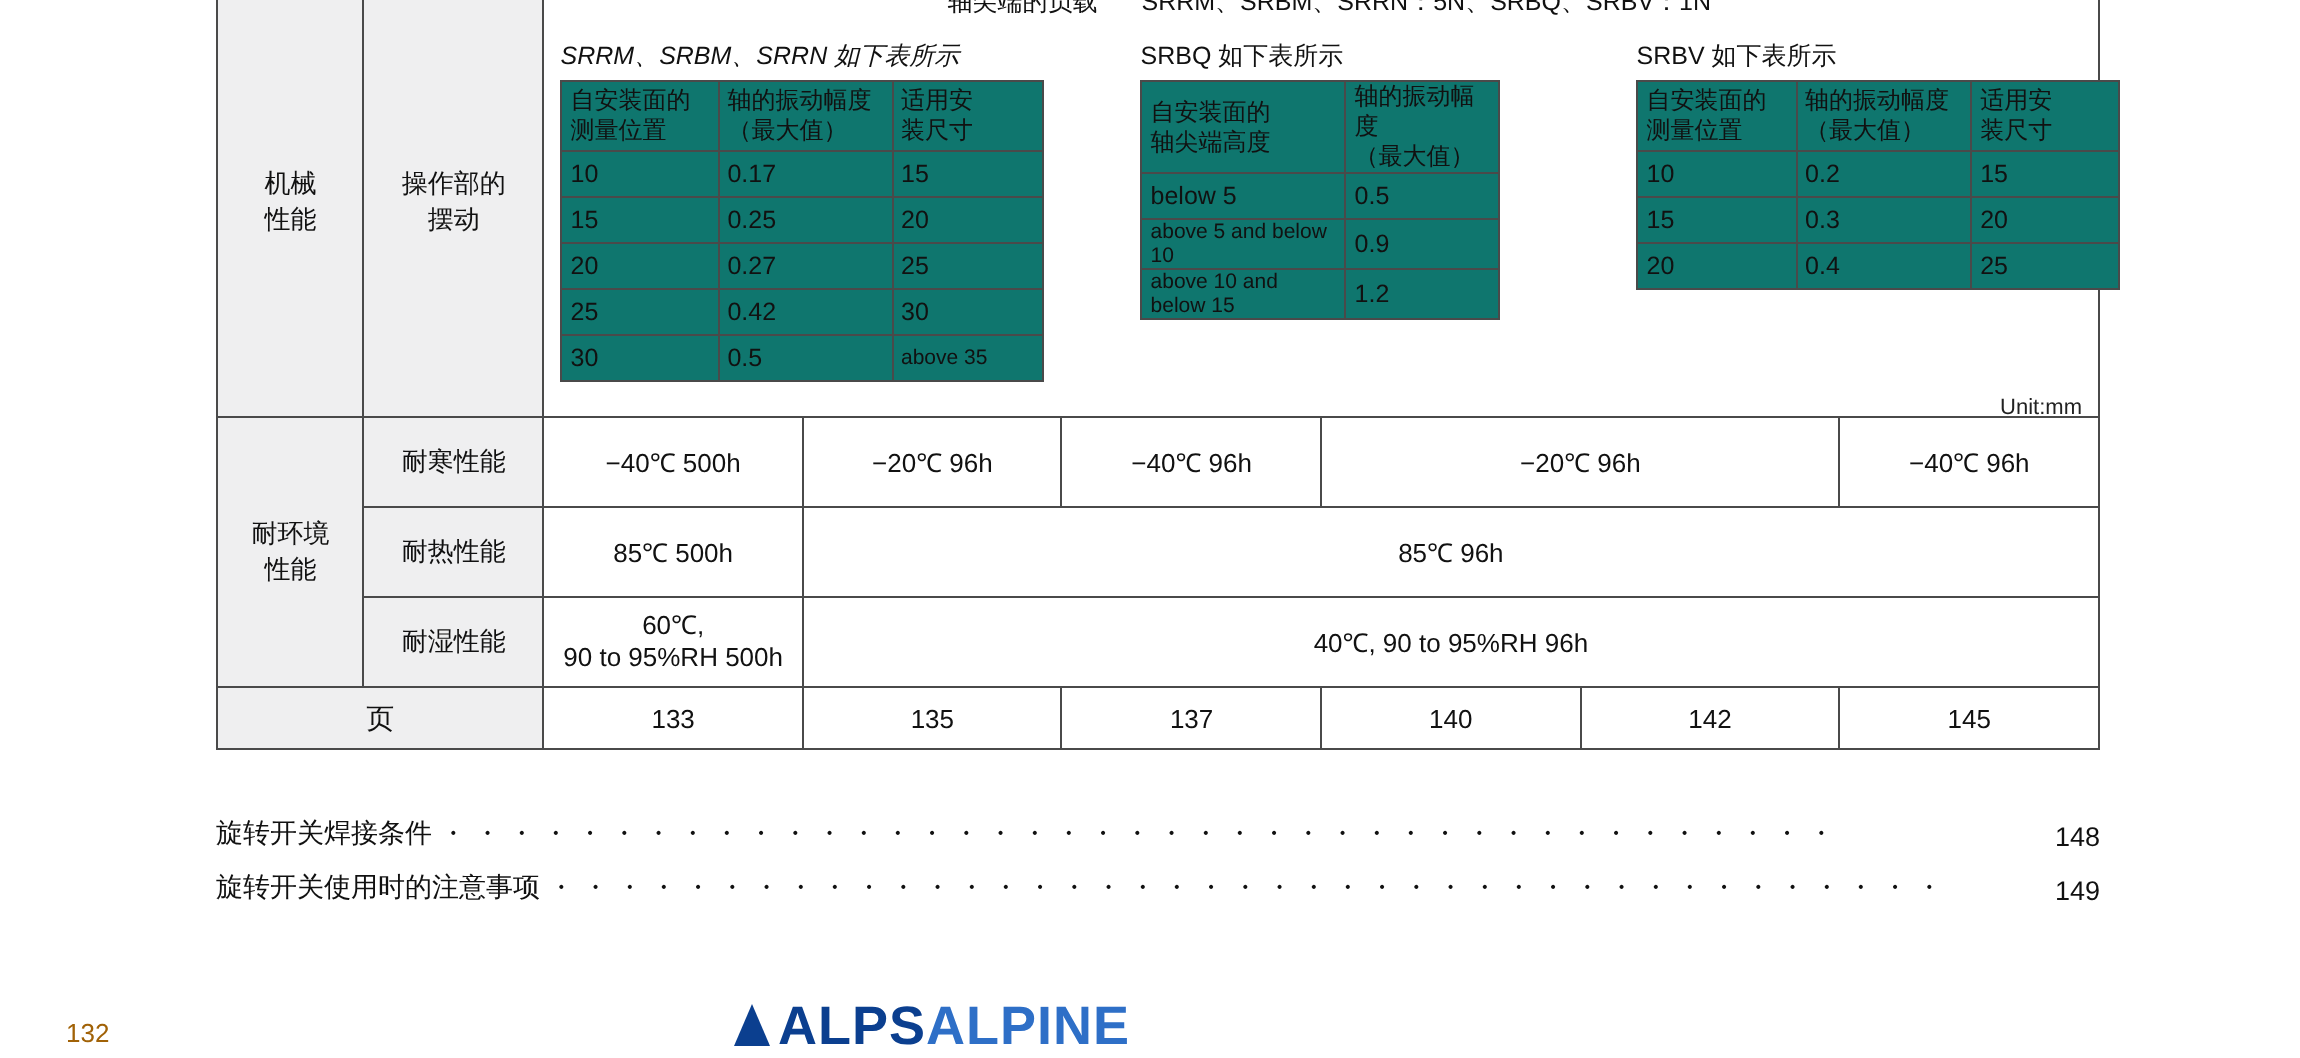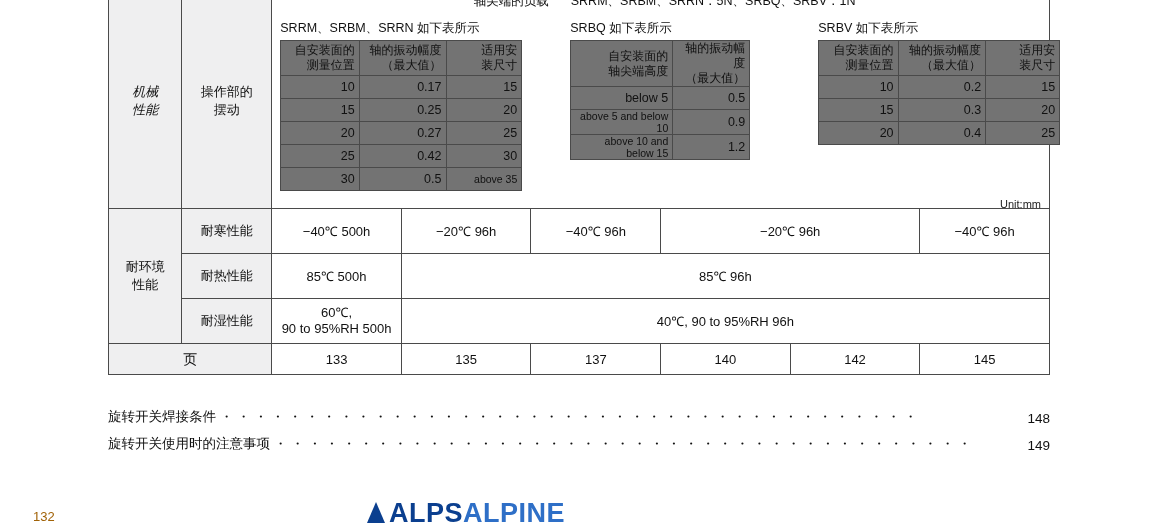--- a/index.html
+++ b/index.html
@@ -49,24 +49,24 @@
   }
   .hdrs span{position:absolute;top:0;}
   .mini-wrap{position:relative;height:168px;}
   .mini{
     position:absolute;top:0;
     border-collapse:collapse;
   }
   .mini td{
     border:1px solid #4a4a4a;
     font-size:12.5px;
-    text-align:right;
+    text-align:left;
     height:22px;
     padding:0 4px;
-    background:#737373;
+    background:#0f766e;
   }
   .mini td.h{
     font-size:12px;line-height:1.25;height:34px;
   }
   .mini td.sm{font-size:10.5px;}
   .unit{
     position:absolute;right:8px;bottom:-2px;
     font-size:11px;color:#222;
   }
 
@@ -140,35 +140,35 @@
         <col style="width:127px">
         <col style="width:127px">
         <col style="width:127px">
         <col style="width:127px">
         <col style="width:127px">
       </colgroup>
 
       <tbody>
           <tr>
         <td class="lbl-col" rowspan="1">
-          <div style="white-space:pre-line;font-style:italic;">机械
+          <div style="white-space:pre-line;">机械
 性能</div>
         </td>
         <td class="sub-col">
           <div style="white-space:pre-line;">操作部的
 摆动</div>
         </td>
         <td colspan="6" class="mech-body">
 
           <div class="topnote">
             <span>轴尖端的负载</span><span class="gap"></span><span>SRRM、SRBM、SRRN：5N、SRBQ、SRBV：1N</span>
           </div>
 
           <div class="hdrs">
-            <span style="left:8px;">SRRM、SRBM、SRRN 如下表所示</span>
+            <span style="left:8px;font-style:italic;">SRRM、SRBM、SRRN 如下表所示</span>
             <span style="left:298px;">SRBQ 如下表所示</span>
             <span style="left:546px;">SRBV 如下表所示</span>
           </div>
 
           <div class="mini-wrap">
 
             <table class="mini" style="left:8px;width:242px;">
               <tbody>
                     <tr>
                 <td class="h" style="width:80px;white-space:pre-line;">自安装面的

